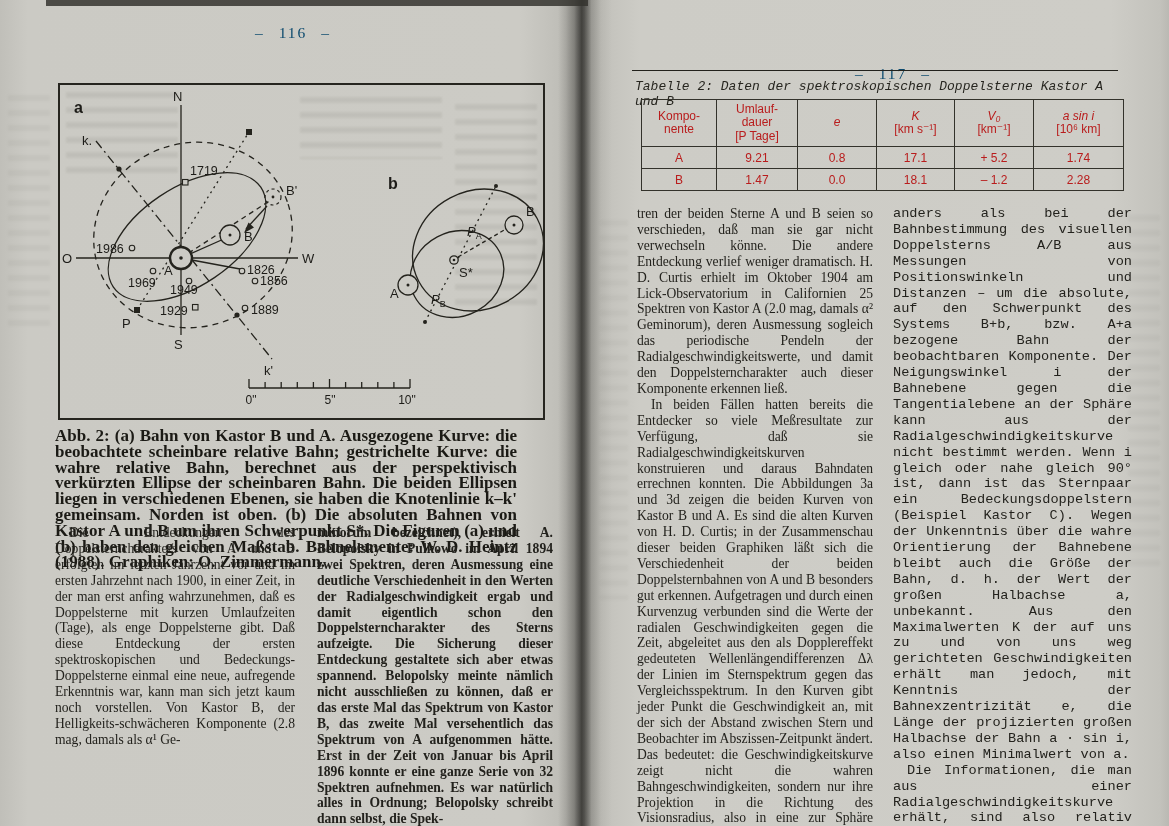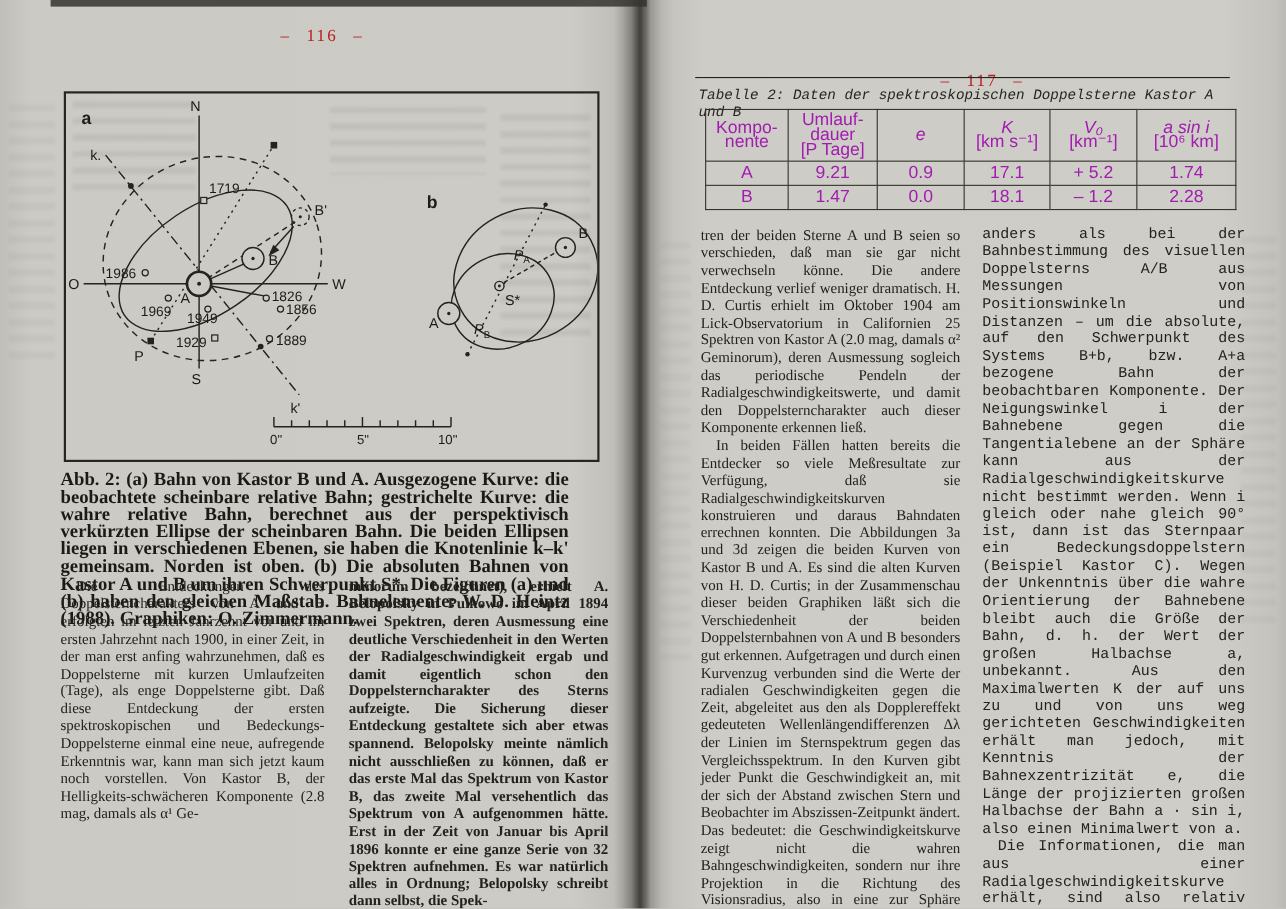--- a/index.html
+++ b/index.html
@@ -11,21 +11,21 @@
   }
   .page{position:absolute;top:0;height:826px;}
   #page-116{left:0;width:585px;
     background:linear-gradient(90deg,#c0bfb9 0px,#cbcac4 28px,#cccbc5 520px,#bdbcb6 566px,#8a8984 585px);}
   #page-117{left:585px;width:584px;
     background:linear-gradient(90deg,#8f8e89 0px,#c2c1bb 16px,#cdccc6 55px,#cecdc7 525px,#c3c2bc 575px,#bab9b3 584px);}
   .gutter{position:absolute;left:558px;top:0;width:54px;height:826px;pointer-events:none;
     background:linear-gradient(90deg,rgba(60,59,55,0) 0%,rgba(60,59,55,0.35) 30%,rgba(38,37,34,0.75) 44%,rgba(120,119,113,0.25) 62%,rgba(120,119,113,0) 100%);}
   .top-edge{position:absolute;left:46px;top:0;width:542px;height:6px;background:#35342f;opacity:.85;}
   .page-num{position:absolute;top:24px;width:170px;text-align:center;
-    font-size:15.5px;letter-spacing:2px;word-spacing:8px;color:#b91c1c;}
+    font-size:15.5px;letter-spacing:2px;word-spacing:8px;color:#0c4a6e;}
   #pn-116{left:208px;} #pn-117{left:808px;margin-top:41px;}
 
   
   #fig-box{position:absolute;left:58px;top:83px;width:487px;height:337px;
     border:2px solid #26251f;box-sizing:border-box;}
   #fig-box svg{display:block;}
   .svglabel{font-family:"Liberation Sans","DejaVu Sans",sans-serif;fill:#1d1c18;}
   .bleed{position:absolute;pointer-events:none;opacity:.85;
     background:repeating-linear-gradient(180deg,rgba(104,102,95,0.13) 0px,rgba(104,102,95,0.13) 6px,rgba(0,0,0,0) 6px,rgba(0,0,0,0) 15px);
     filter:blur(1.3px);}
@@ -41,21 +41,21 @@
   #col-116-l{left:55px;top:525px;width:240px;}
   #col-116-r{left:317px;top:525px;width:236px;font-weight:bold;}
   #col-117-l{left:637px;top:206px;width:236px;}
   #col-117-r{left:893px;top:206px;width:239px;font-family:Liberation Mono, monospace;}
 
   
   #rule-117{position:absolute;left:632px;top:70px;width:486px;border-top:1.6px solid #22211c;}
   #table-caption{position:absolute;left:635px;top:79px;width:480px;
     font-family:Liberation Mono, monospace;font-style:italic;font-size:13px;color:#26251f;}
   #data-table{position:absolute;left:641px;top:99px;border-collapse:collapse;
-    font-family:"Liberation Sans","DejaVu Sans",sans-serif;font-size:16px;color:#a21caf;}
+    font-family:"Liberation Sans","DejaVu Sans",sans-serif;font-size:12px;color:#b91c1c;}
   #data-table td{border:1.3px solid #33322b;text-align:center;vertical-align:middle;padding:0 2px;}
   #data-table tr.hdr td{height:46px;}
   #data-table tr.row td{height:21px;}
   .hl{display:block;line-height:13.5px;}
   .it{font-style:italic;}
 </style>
 </head>
 <body>
 
 <div class="page" id="page-116"></div>
@@ -239,21 +239,21 @@
         <span class="hl">[km⁻¹]</span>
       </td>
       <td>
         <span class="hl it">a sin i</span>
         <span class="hl">[10⁶ km]</span>
       </td>
     </tr>
     <tr class="row">
       <td>A</td>
       <td>9.21</td>
-      <td>0.9</td>
+      <td>0.8</td>
       <td>17.1</td>
       <td>+ 5.2</td>
       <td>1.74</td>
     </tr>
     <tr class="row">
       <td>B</td>
       <td>1.47</td>
       <td>0.0</td>
       <td>18.1</td>
       <td>– 1.2</td>

